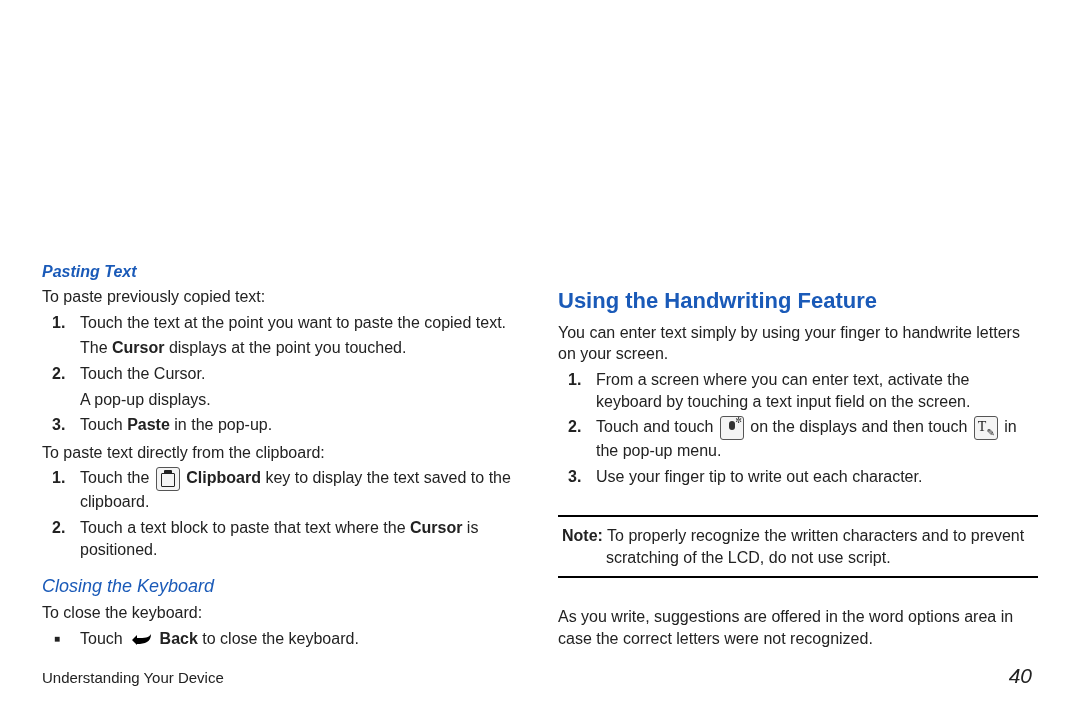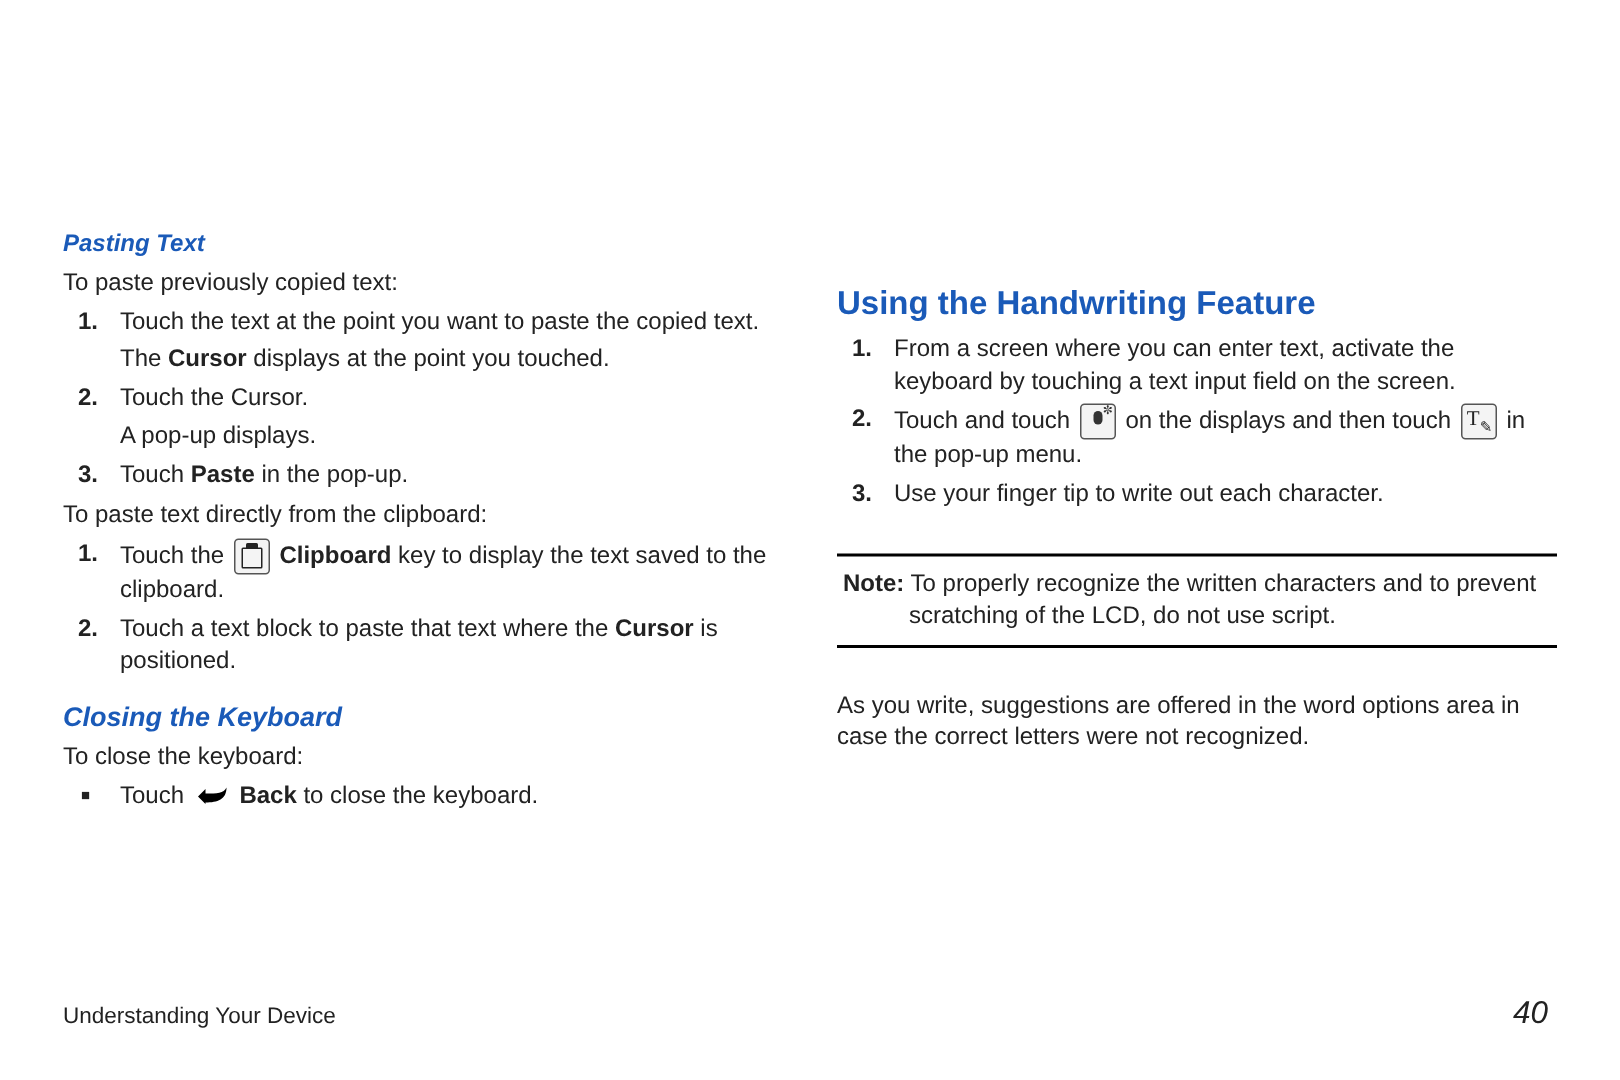--- a/index.html
+++ b/index.html
@@ -26,37 +26,37 @@
     box-sizing: border-box;
     padding: 38px 42px 30px 42px;
     display: flex;
     flex-direction: column;
     justify-content: space-between;
   }
   .columns {
     display: flex;
     gap: 36px;
     flex: 1;
-    align-items: center;
+    align-items: flex-end;
   }
   .col {
     flex: 1;
     min-width: 0;
   }
   
   .h-section {
     color: var(--blue-section);
     font-weight: 700;
     font-style: italic;
     font-size: 16px;
     margin: 6px 0 4px 0;
   }
   .h-closing {
     color: var(--blue-closing);
-    font-weight: 700;
+    font-weight: 400;
     font-style: italic;
     font-size: 18px;
     margin: 14px 0 4px 0;
   }
   .h-main {
     color: var(--blue-heading);
     font-weight: 700;
     font-size: 22px;
     margin: 2px 0 6px 0;
   }
@@ -242,20 +242,21 @@
               <path d="M3 8 L8 3 L8 6 C16 6 20 6 22 2 C22 10 16 12 8 12 L8 13 Z" fill="#000"></path>
             </svg>
           </span>
           <span class="b"> Back</span><span> to close the keyboard.</span>
         </li>
       </ul>
     </div>
 
     <div class="col">
       <div class="h-main">Using the Handwriting Feature</div>
+      <p>You can enter text simply by using your finger to handwrite letters on your screen.</p>
 
       <ol class="steps">
         <li>
           <span>From a screen where you can enter text, activate the keyboard by touching a text input field on the screen.</span>
         </li>
         <li>
           <span>Touch and touch </span>
           <span class="icon mic"></span>
           <span> on the displays and then touch </span>
           <span class="icon handwriting"></span>

